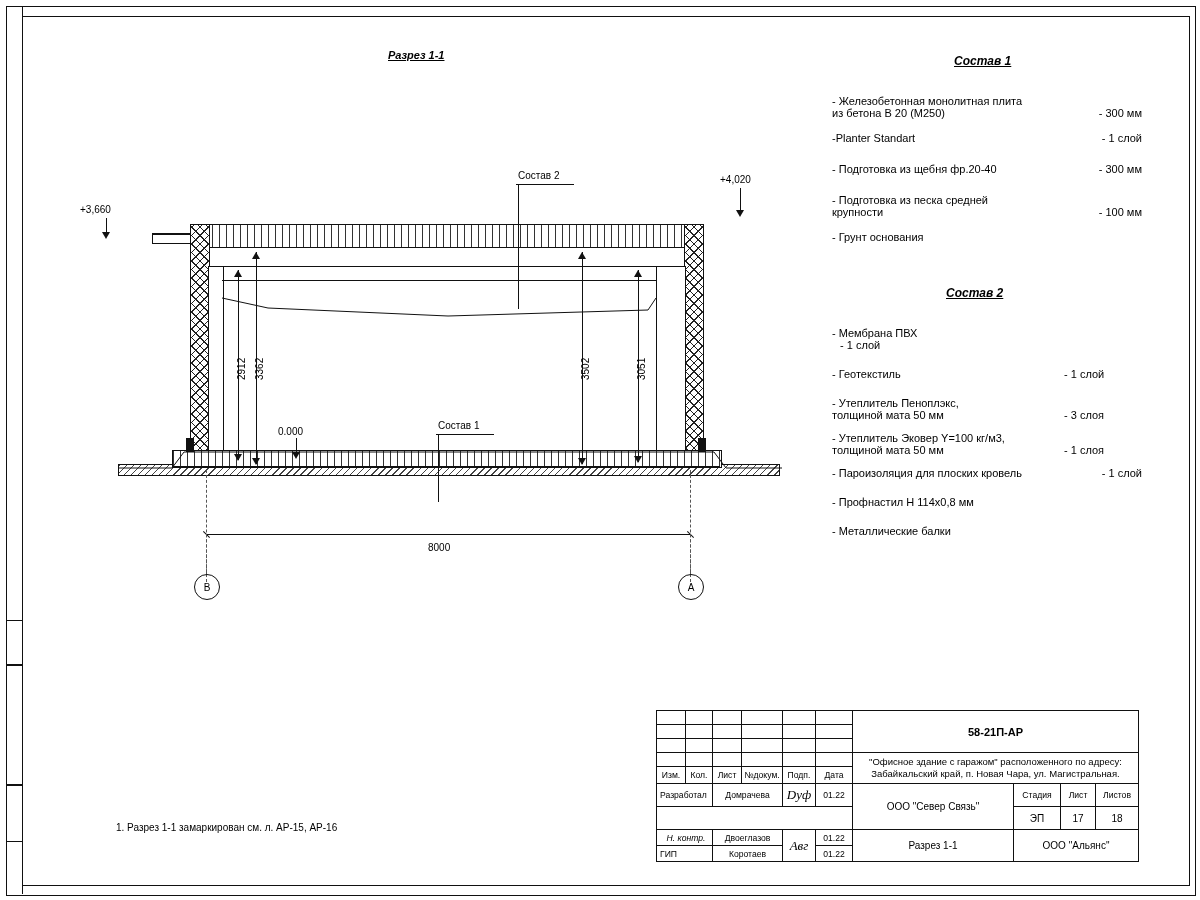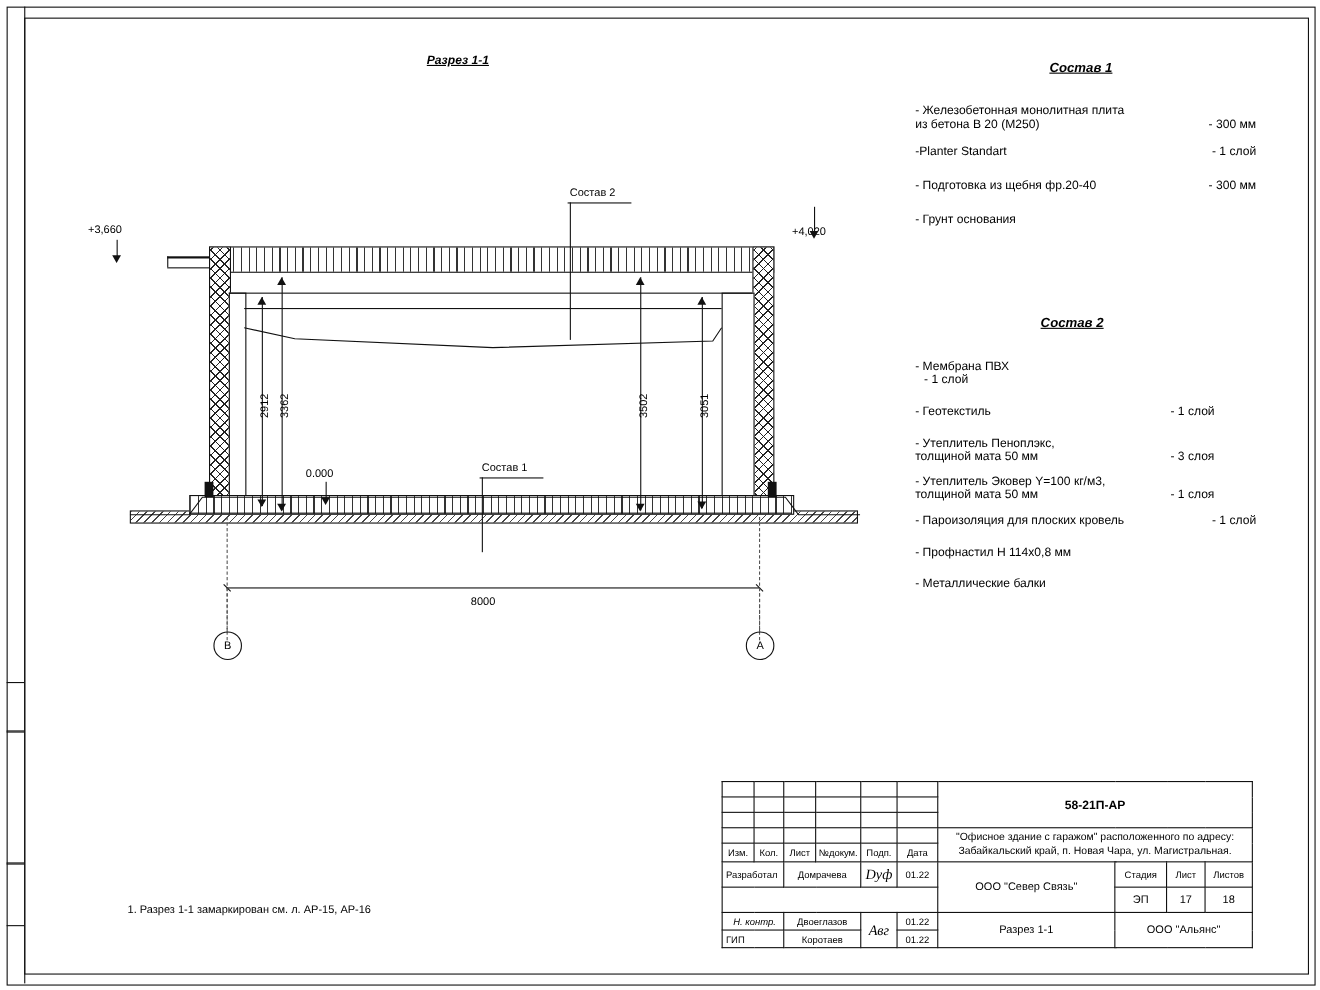--- a/index.html
+++ b/index.html
@@ -115,21 +115,21 @@
     <div class="solid-fill" style="left:126px;top:398px;width:8px;height:14px;"></div>
     <div class="solid-fill" style="left:638px;top:398px;width:8px;height:14px;"></div>
     <svg style="position:absolute;left:58px;top:404px;" width="664" height="34">
       <polyline points="0,24 54,24 66,8 596,8 608,24 664,24" fill="none" stroke="#111" stroke-width="1"></polyline>
     </svg>
 
     <div class="lvl" style="left:20px;top:164px;">+3,660</div>
     <div class="ln v" style="left:46px;top:178px;height:16px;"></div>
     <div class="arr" style="left:42px;top:192px;"></div>
 
-    <div class="lvl" style="left:660px;top:134px;margin-top:32px;">+4,020</div>
+    <div class="lvl" style="left:660px;top:134px;">+4,020</div>
     <div class="ln v" style="left:680px;top:148px;height:24px;"></div>
     <div class="arr" style="left:676px;top:170px;"></div>
 
     <div class="lvl" style="left:218px;top:386px;">0.000</div>
     <div class="ln v" style="left:236px;top:398px;height:16px;"></div>
     <div class="arr" style="left:232px;top:412px;"></div>
 
     <div class="ln v" style="left:178px;top:230px;height:190px;"></div>
     <div class="arr-up" style="left:174px;top:230px;"></div>
     <div class="arr" style="left:174px;top:414px;"></div>
@@ -183,20 +183,25 @@
 из бетона В 20 (М250)</span>
       <span class="val" style="align-self:flex-end;">- 300 мм</span>
     </div>
     <div class="spec-row" style="margin-bottom:19px;">
       <span class="name">-Planter Standart</span>
       <span class="val">- 1 слой</span>
     </div>
     <div class="spec-row" style="margin-bottom:19px;margin-top:16px;">
       <span class="name">- Подготовка из щебня фр.20-40</span>
       <span class="val">- 300 мм</span>
+    </div>
+    <div class="spec-row" style="margin-bottom:13px;">
+      <span class="name">- Подготовка из песка средней
+крупности</span>
+      <span class="val" style="align-self:flex-end;">- 100 мм</span>
     </div>
     <div class="spec-row">
       <span class="name">- Грунт основания</span>
       <span class="val"></span>
     </div>
   </div>
 
   <div class="spec" style="left:832px;top:286px;">
     <span class="spec-title" style="display:inline-block;margin-left:114px;">Состав 2</span>
   </div>

